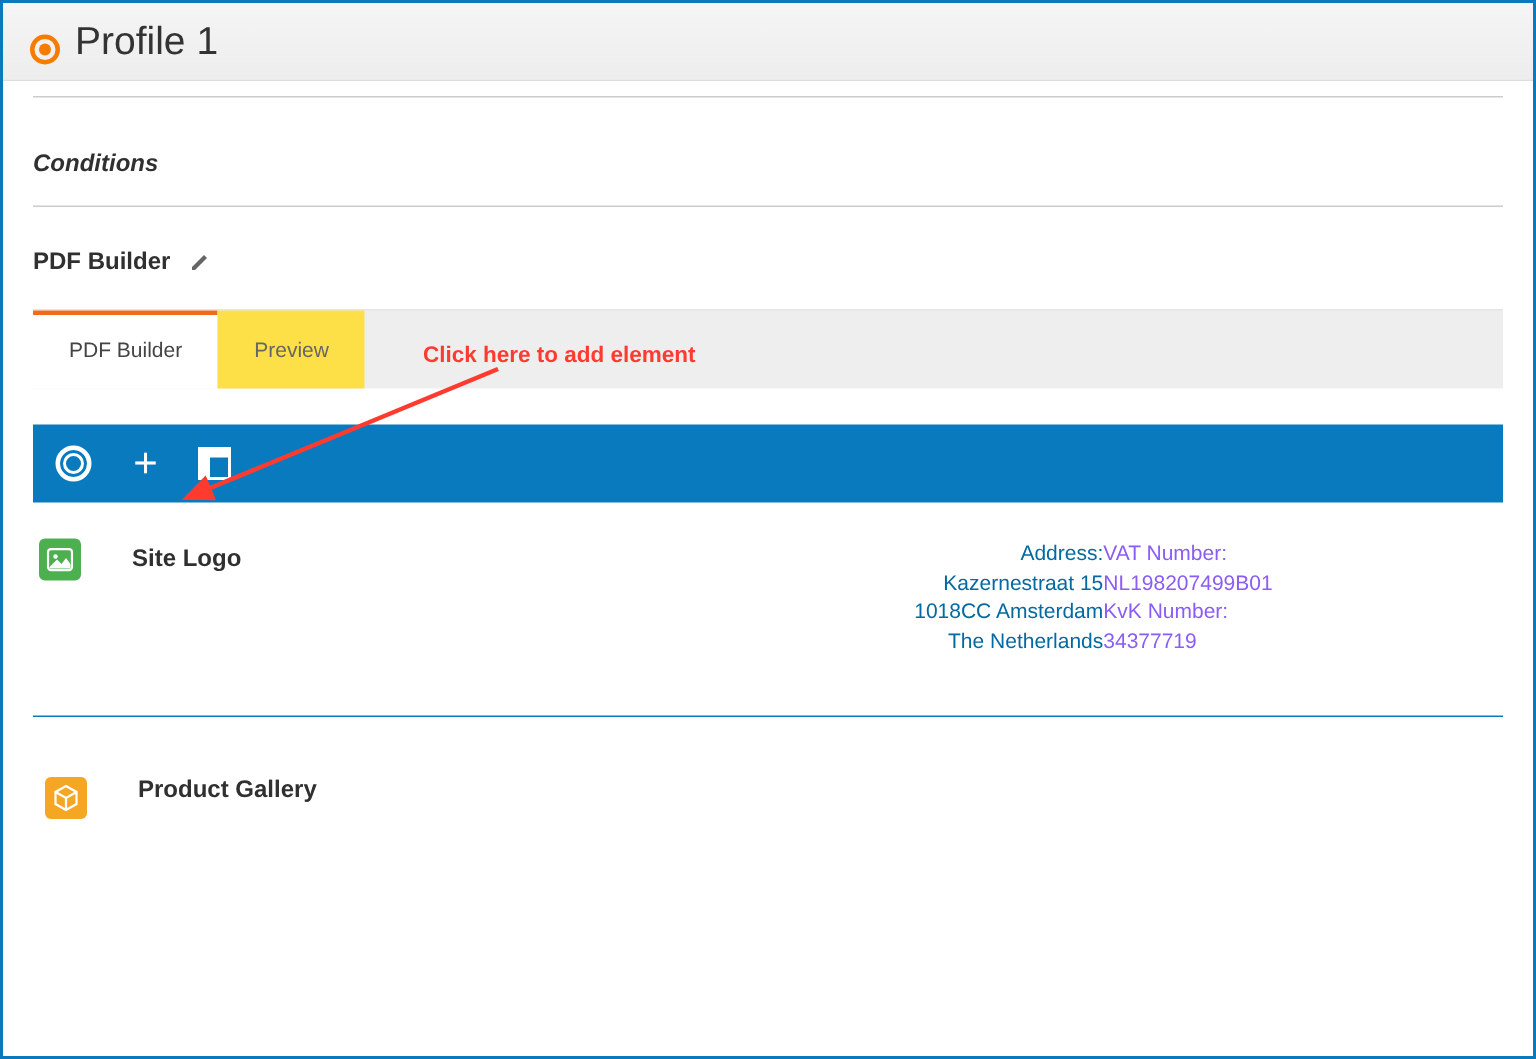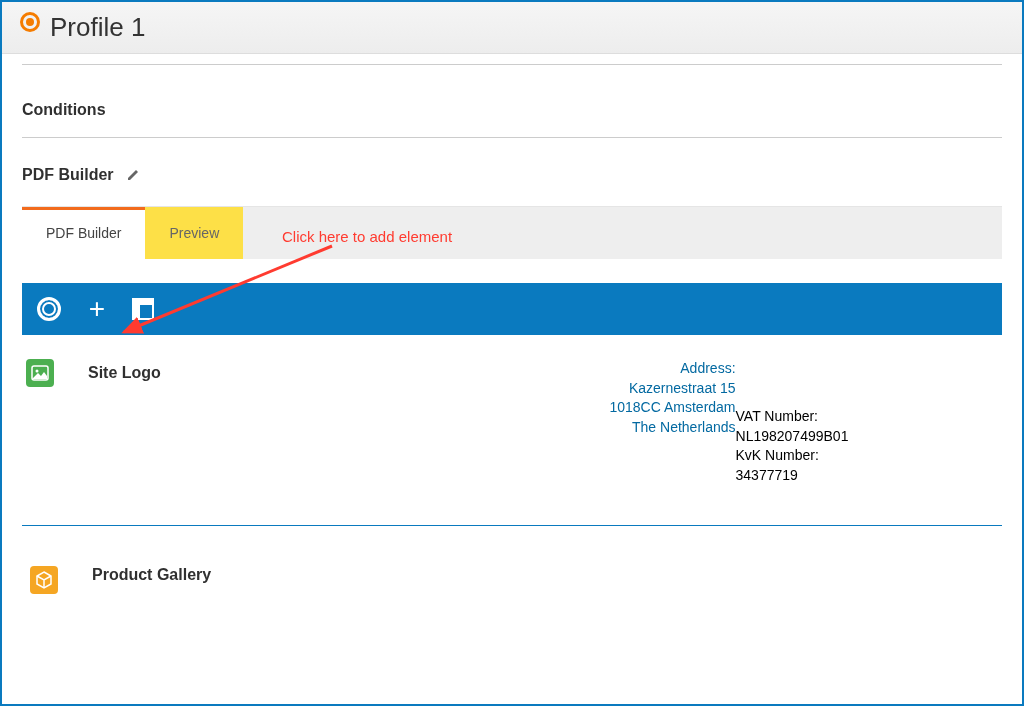--- a/index.html
+++ b/index.html
@@ -10,21 +10,21 @@
       height: 706px;
       border: 2px solid #0a7abf;
       position: relative;
       overflow: hidden;
     }
     .header {
       background: linear-gradient(to bottom, #f5f5f5, #ededed);
       padding: 10px 18px;
       border-bottom: 1px solid #ddd;
       display: flex;
-      align-items: flex-start;
+      align-items: flex-end;
       gap: 10px;
     }
     .header-circle-icon {
       width: 20px;
       height: 20px;
       border: 3px solid #f57c00;
       border-radius: 50%;
       display: inline-block;
       position: relative;
     }
@@ -48,20 +48,21 @@
     }
     .section-border {
       border-bottom: 1px solid #ccc;
       margin-bottom: 18px;
     }
     .section-heading {
       font-size: 16px;
       font-weight: 600;
       color: #303030;
       padding: 18px 0 18px 0;
+      font-style: italic;
     }
     .section-pdfbuilder {
       display: flex;
       align-items: center;
       gap: 12px;
       padding: 10px 0 22px 0;
     }
     .section-pdfbuilder .pdfb-title {
       font-size: 16px;
       font-weight: 600;
@@ -179,40 +180,39 @@
       color: #777;
     }
     .addr-block {
       font-size: 14px;
       color: #0369a1;
       line-height: 1.4;
       text-align: right;
     }
     .vat-block {
       font-size: 14px;
-      color: #000000;
+      color: #8b5cf6;
       line-height: 1.4;
-      margin-top: 48px;
     }
     
     .annotation {
       position: absolute;
       top: 226px;
       left: 100px;
       width: 280px;
       height: 120px;
       pointer-events: none;
     }
     .annotation-text {
       position: absolute;
       top: 0;
       left: 180px;
       color: #ff3b30;
       font-size: 15px;
-      font-weight: 400;
+      font-weight: 700;
       white-space: nowrap;
     }
     .annotation svg {
       position: absolute;
       top: 0;
       left: 0;
     }
   </style>
 </head>
 <body>

